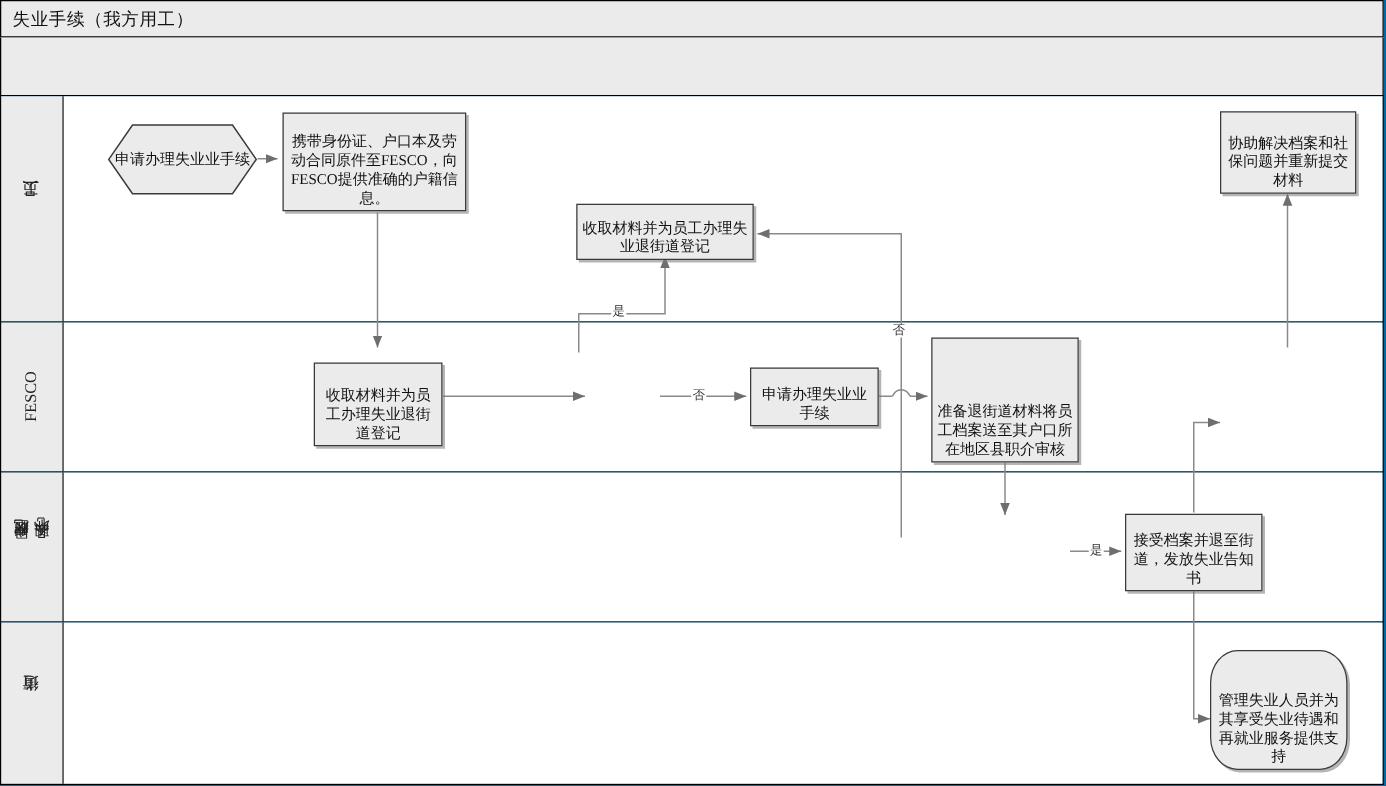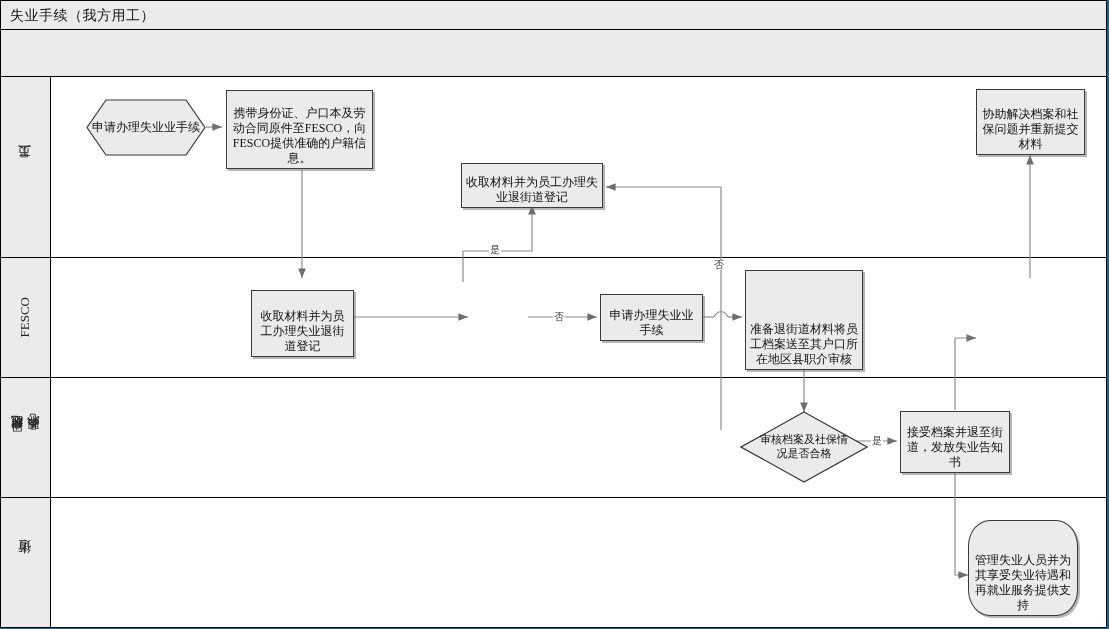--- a/index.html
+++ b/index.html
@@ -166,26 +166,20 @@
 
   <div class="node" style="left:600px;top:294px;width:103px;height:47px;">
     <span>申请办理失业业手续</span>
   </div>
 
   <div class="node" style="left:745px;top:270px;width:118px;height:100px;">
     <span>准备退街道材料将员工档案送至其户口所在地区县职介审核</span>
   </div>
 
 
-  <div class="diamondwrap" style="left:740px;top:411px;width:128px;height:72px;">
-    <svg width="128" height="72" viewBox="0 0 128 72">
-      <polygon points="64,1 127,36 64,71 1,36" fill="#ebebeb" stroke="#3a3a3a" stroke-width="1.2"></polygon>
-    </svg>
-    <div class="shape-text" style="font-size:11px;padding:0 16px;">审核档案及社保情况是否合格</div>
-  </div>
 
   <div class="node" style="left:900px;top:411px;width:110px;height:62px;">
     <span>接受档案并退至街道，发放失业告知书</span>
   </div>
 
   <div class="node rounded" style="left:968px;top:520px;width:110px;height:96px;">
     <span>管理失业人员并为其享受失业待遇和再就业服务提供支持</span>
   </div>
 
 </div>

